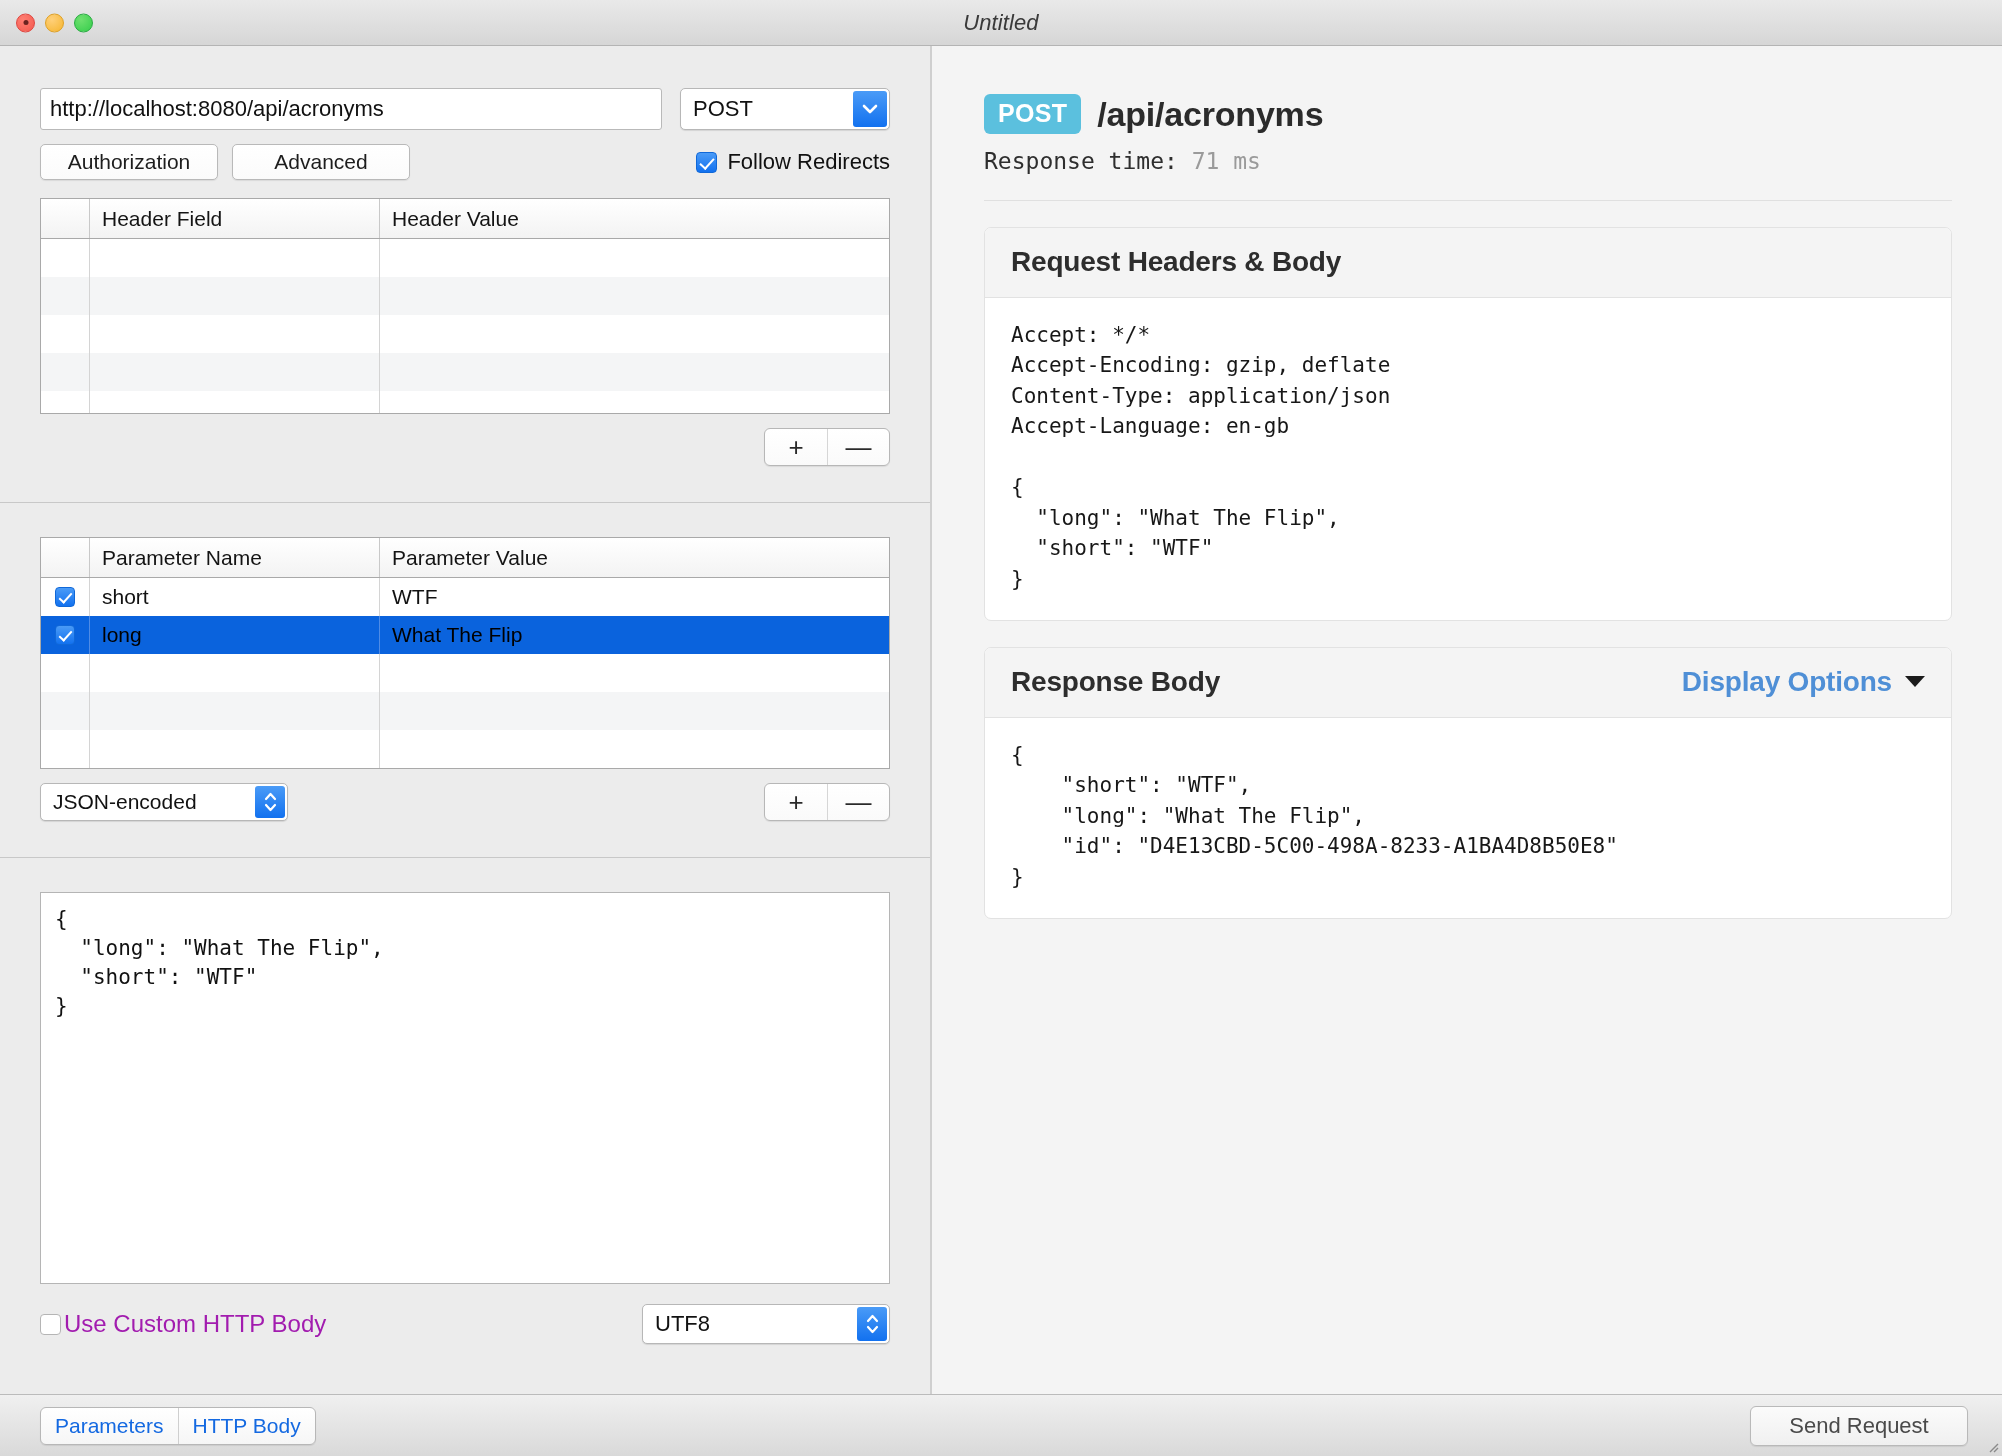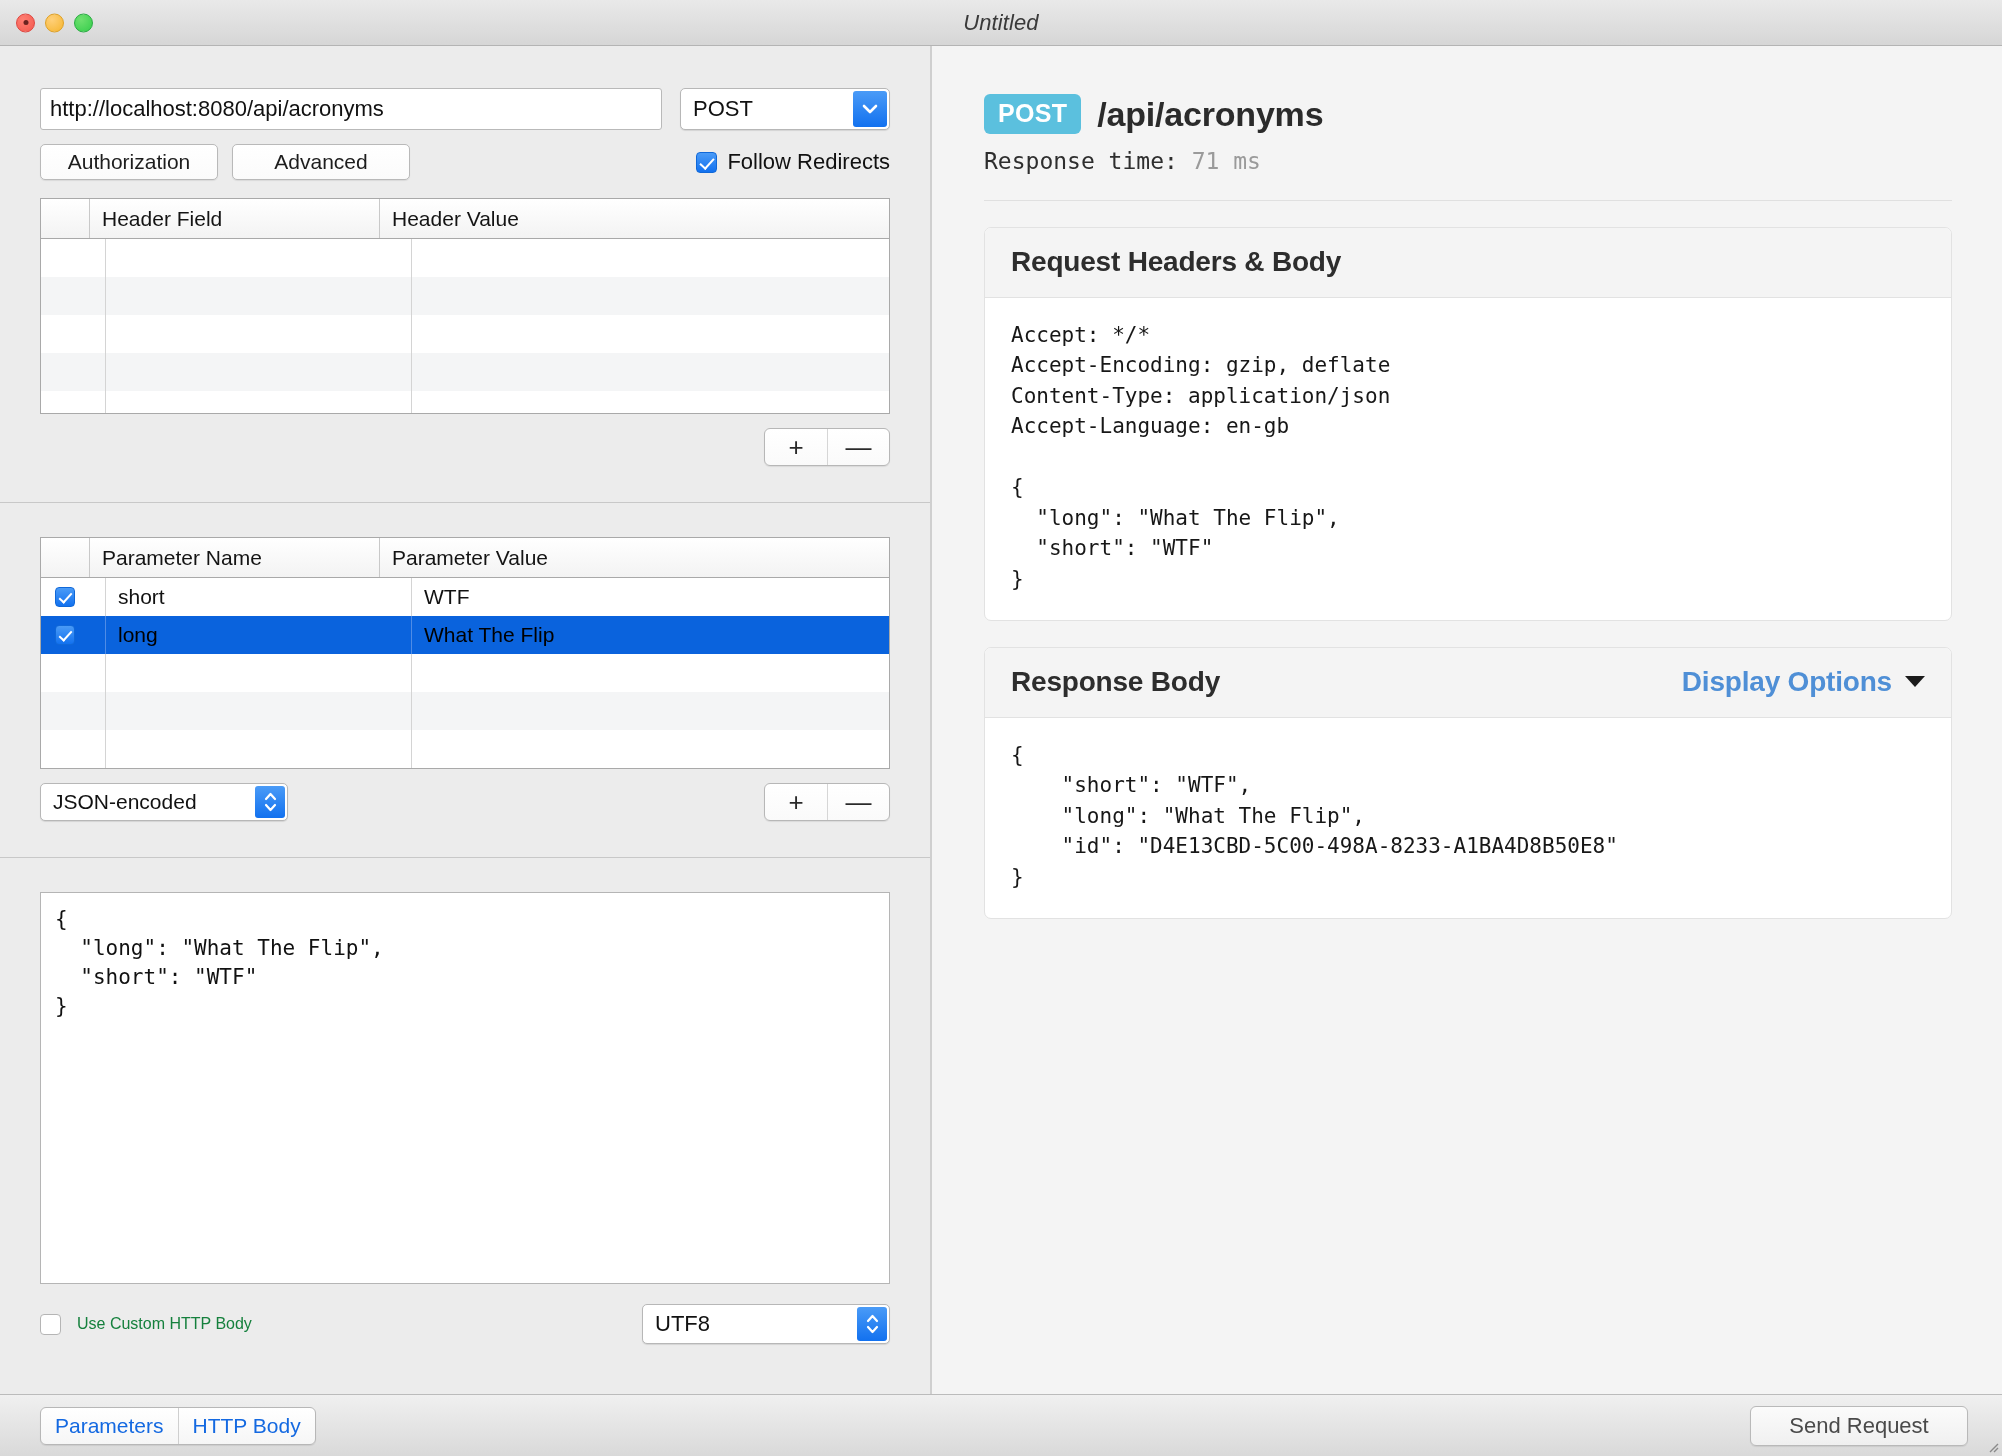--- a/index.html
+++ b/index.html
@@ -201,21 +201,20 @@
     align-items: center;
     font-size: 21px;
     color: #141414;
   }
   .tbl-row {
     display: flex;
     height: 38px;
     align-items: center;
     font-size: 21px;
     color: #111;
-    gap: 16px;
   }
   .tbl-row.alt { background: #f4f5f6; }
   .tbl-row.selected { background: #0a63dd; color: #000000; }
   .col-check  { width: 48px; flex: 0 0 48px; display: flex; align-items: center; justify-content: center; }
   .col-a      { flex: 0 0 290px; padding-left: 12px; border-left: 1px solid #d4d4d4; height: 100%; display: flex; align-items: center; overflow: hidden; white-space: nowrap; }
   .col-b      { flex: 1 1 auto;  padding-left: 12px; border-left: 1px solid #d4d4d4; height: 100%; display: flex; align-items: center; overflow: hidden; white-space: nowrap; }
   .tbl-head .col-a, .tbl-head .col-b { border-left-color: #c9c9c9; }
   .tbl-row.selected .col-a, .tbl-row.selected .col-b { border-left-color: #4f8ce6; }
   .mini-check {
     width: 20px; height: 20px; border-radius: 4px;
@@ -278,21 +277,21 @@
     color: #111;
     white-space: pre;
     overflow: hidden;
   }
   #custom-body-row {
     display: flex;
     align-items: center;
     margin-top: 20px;
     margin-bottom: 18px;
   }
-  #custom-body-label { font-size: 16px; color: #15803d; margin-left: 16px; }
+  #custom-body-label { font-size: 24px; color: #a21caf; margin-left: 3px; }
   #charset-popup { margin-left: auto; width: 248px; flex: 0 0 248px; height: 40px; font-size: 22px; }
 
   
   #bottom-bar {
     flex: 0 0 62px;
     height: 62px;
     background: linear-gradient(to bottom,#f0f0f0,#d9d9d9);
     border-top: 1px solid #bbbbbb;
     display: flex;
     align-items: center;

